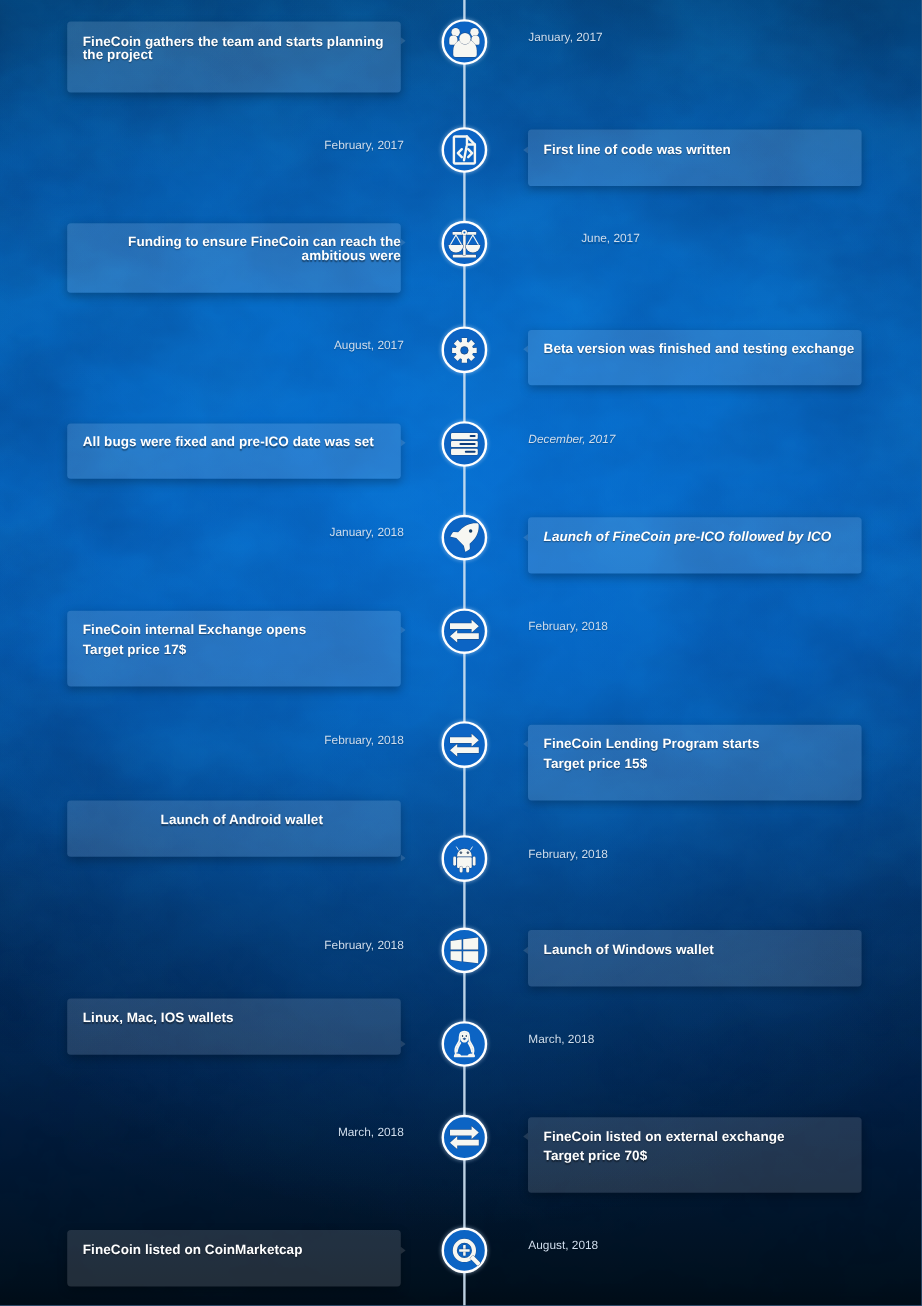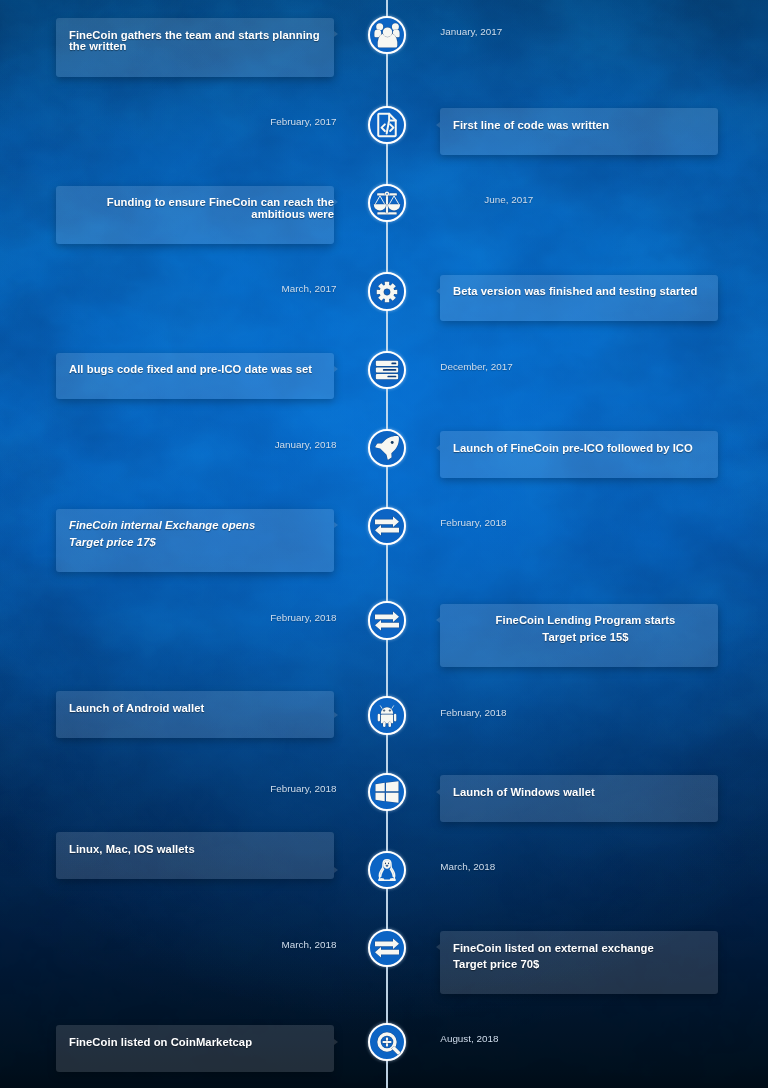--- a/index.html
+++ b/index.html
@@ -90,21 +90,21 @@
         <feColorMatrix in="c" type="matrix" values="0 0 0 0 0.01  0 0 0 0 0.09  0 0 0 0 0.20  1.3 0.9 0.35 0 -1.05"></feColorMatrix>
       </filter>
     </defs>
     <rect width="768" height="1088" filter="url(#cloudFilter)"></rect>
   </svg>
   <div class="layer bg-vig"></div>
   <div class="timeline-line"></div>
   <div id="rows">
       <div class="card left" style="top: 18px;">
         <div class="ln">FineCoin gathers the team and starts planning</div>
-        <div class="ln">the written</div>
+        <div class="ln">the project</div>
       </div>
       <div class="arrow pr" style="top: 31.4px;"></div>
       <div class="date dr" style="top: 27.18px;">January, 2017</div>
       <div class="node" style="top: 15.8px;"><span><svg width="27" height="27" viewBox="0 0 27 27" class="icv">
             <g class="icf">
               <circle cx="6.2" cy="5.3" r="3.5"></circle>
               <path d="M0.9 11.5a3.4 3.4 0 0 1 6.8 0v3.0a1.3 1.3 0 0 1-1.3 1.3H2.2a1.3 1.3 0 0 1-1.3-1.3z"></path>
               <circle cx="21.9" cy="5.3" r="3.5"></circle>
               <path d="M19.3 11.5a3.4 3.4 0 0 1 6.8 0v3.0a1.3 1.3 0 0 1-1.3 1.3h-4.2a1.3 1.3 0 0 1-1.3-1.3z"></path>
               <path d="M4.2 20.6a9.8 9.8 0 0 1 19.6 0v3.6a1.9 1.9 0 0 1-1.9 1.9H6.1a1.9 1.9 0 0 1-1.9-1.9z"></path>
@@ -138,77 +138,77 @@
               <rect class="icf" x="13.0" y="2.0" width="2.1" height="19.6"></rect>
               <circle class="icf" cx="14.05" cy="2.45" r="2.2"></circle>
               <circle cx="14.05" cy="2.45" r="0.85" fill="#0c64c4"></circle>
               <path class="ics" stroke-width="0.95" d="M2.1 13.1 L7.0 4.6 L11.9 13.1"></path>
               <path class="icf" d="M0.8 12.95 H13.2 A6.2 6.2 0 0 1 0.8 12.95 Z"></path>
               <path class="ics" stroke-width="0.95" d="M16.2 13.1 L21.1 4.6 L26.0 13.1"></path>
               <path class="icf" d="M14.9 12.95 H27.3 A6.2 6.2 0 0 1 14.9 12.95 Z"></path>
             </g>
           </svg></span></div>
       <div class="card right" style="top: 274.6px;">
-        <div class="ln">Beta version was finished and testing started</div>
+        <div class="ln">Beta version was finished and testing exchange</div>
       </div>
       <div class="arrow pl" style="top: 288px;"></div>
-      <div class="date dl" style="top: 283.78px;">March, 2017</div>
+      <div class="date dl" style="top: 283.78px;">August, 2017</div>
       <div class="node" style="top: 272.4px;"><span><svg width="21.6" height="21.6" viewBox="0 0 21.6 21.6" class="icv">
             <path class="icf" d="M8.53 0.55 L13.07 0.55 L12.90 3.70 A7.4 7.4 0 0 1 14.33 4.30 L16.44 1.94 L19.66 5.16 L17.30 7.27 A7.4 7.4 0 0 1 17.90 8.70 L21.05 8.53 L21.05 13.07 L17.90 12.90 A7.4 7.4 0 0 1 17.30 14.33 L19.66 16.44 L16.44 19.66 L14.33 17.30 A7.4 7.4 0 0 1 12.90 17.90 L13.07 21.05 L8.53 21.05 L8.70 17.90 A7.4 7.4 0 0 1 7.27 17.30 L5.16 19.66 L1.94 16.44 L4.30 14.33 A7.4 7.4 0 0 1 3.70 12.90 L0.55 13.07 L0.55 8.53 L3.70 8.70 A7.4 7.4 0 0 1 4.30 7.27 L1.94 5.16 L5.16 1.94 L7.27 4.30 A7.4 7.4 0 0 1 8.70 3.70 Z"></path>
             <circle cx="10.8" cy="10.8" r="3.15" fill="#0b64c6" stroke="#24406b" stroke-width="0.5"></circle>
           </svg></span></div>
       <div class="card left" style="top: 352.9px;">
-        <div class="ln">All bugs code fixed and pre-ICO date was set</div>
+        <div class="ln">All bugs were fixed and pre-ICO date was set</div>
       </div>
       <div class="arrow pr" style="top: 366.3px;"></div>
-      <div class="date dr" style="top: 362.08px;">December, 2017</div>
+      <div class="date dr" style="top: 362.08px; font-style: italic;">December, 2017</div>
       <div class="node" style="top: 350.7px;"><span><svg width="23.5" height="19.5" viewBox="0 0 23.5 19.5" class="icv">
             <g>
               <rect class="icf" x="0.6" y="0.6" width="22.3" height="5.2" rx="1.0"></rect>
               <rect x="16.1" y="2.3" width="5.0" height="1.7" rx="0.85" fill="#0b3b7a"></rect>
               <rect class="icf" x="0.6" y="7.15" width="22.3" height="5.2" rx="1.0"></rect>
               <rect x="7.6" y="8.85" width="13.5" height="1.7" rx="0.85" fill="#0b3b7a"></rect>
               <rect class="icf" x="0.6" y="13.7" width="22.3" height="5.2" rx="1.0"></rect>
               <rect x="12.1" y="15.4" width="9.0" height="1.7" rx="0.85" fill="#0b3b7a"></rect>
             </g>
           </svg></span></div>
-      <div class="card right" style="top: 431.1px;">
+      <div class="card right" style="top: 431.1px; font-style: italic;">
         <div class="ln">Launch of FineCoin pre-ICO followed by ICO</div>
       </div>
       <div class="arrow pl" style="top: 444.5px;"></div>
       <div class="date dl" style="top: 440.28px;">January, 2018</div>
       <div class="node" style="top: 428.9px;"><span><svg width="24" height="24" viewBox="0 0 24 24" class="icv">
             <path class="icf" d="M23.4 0.55a0.62 0.62 0 0 0-0.55-0.5c-4.9-0.55-10.8 1.7-14.2 5.6L6.8 7.6 3.1 7.4a1.15 1.15 0 0 0-0.95 0.47L0.45 10.6a0.5 0.5 0 0 0 0.3 0.78l4.5 1.05 6.3 6.3 1.05 4.5a0.5 0.5 0 0 0 0.78 0.3l2.7-1.7a1.15 1.15 0 0 0 0.47-0.95l-0.2-3.7 1.95-1.85c3.9-3.45 6.1-9.3 5.55-14.2z"></path>
             <circle cx="17.2" cy="6.5" r="1.45" fill="#123a63"></circle>
           </svg></span></div>
-      <div class="card left" style="top: 508.8px; font-style: italic;">
+      <div class="card left" style="top: 508.8px;">
         <div class="ln">FineCoin internal Exchange opens</div>
         <div class="ln gap">Target price 17$</div>
       </div>
       <div class="arrow pr" style="top: 522.2px;"></div>
       <div class="date dr" style="top: 517.98px;">February, 2018</div>
       <div class="node" style="top: 506.6px;"><span><svg width="24" height="19" viewBox="0 0 24 19" class="icv">
             <g class="icf">
               <path d="M0 2.9 h18 v-2.9 l6 5.3 -6 5.3 v-2.9 h-18 z"></path>
               <path d="M24 16.1 h-18 v2.9 l-6-5.3 6-5.3 v2.9 h18 z"></path>
             </g>
           </svg></span></div>
-      <div class="card right" style="top: 603.6px; text-align: center;">
+      <div class="card right" style="top: 603.6px;">
         <div class="ln">FineCoin Lending Program starts</div>
         <div class="ln gap">Target price 15$</div>
       </div>
       <div class="arrow pl" style="top: 617px;"></div>
       <div class="date dl" style="top: 612.78px;">February, 2018</div>
       <div class="node" style="top: 601.4px;"><span><svg width="24" height="19" viewBox="0 0 24 19" class="icv">
             <g class="icf">
               <path d="M0 2.9 h18 v-2.9 l6 5.3 -6 5.3 v-2.9 h-18 z"></path>
               <path d="M24 16.1 h-18 v2.9 l-6-5.3 6-5.3 v2.9 h18 z"></path>
             </g>
           </svg></span></div>
-      <div class="card left" style="top: 691px;">
+      <div class="card left" style="top: 667px; text-align: center;">
         <div class="ln">Launch of Android wallet</div>
       </div>
       <div class="arrow pr" style="top: 712px;"></div>
       <div class="date dr" style="top: 707.78px;">February, 2018</div>
       <div class="node" style="top: 696.4px;"><span><svg width="19.8" height="22.5" viewBox="0 0 19.8 22.5" class="icv">
             <g class="icf">
               <path d="M4.9 3.6 L3.3 1.0" stroke="#f7f7f2" stroke-width="0.75" fill="none" stroke-linecap="round"></path>
               <path d="M14.9 3.6 L16.5 1.0" stroke="#f7f7f2" stroke-width="0.75" fill="none" stroke-linecap="round"></path>
               <path d="M3.8 8.6a6.1 6.1 0 0 1 12.2 0v0.45H3.8z"></path>
               <circle cx="7.0" cy="5.8" r="0.78" fill="#45596f"></circle>

